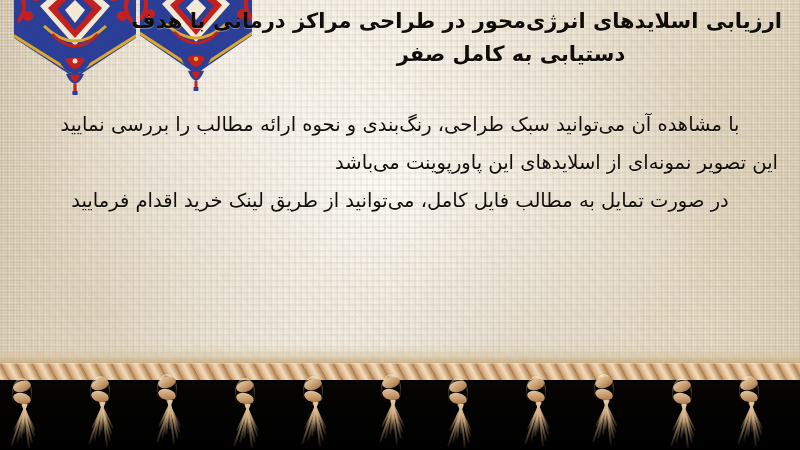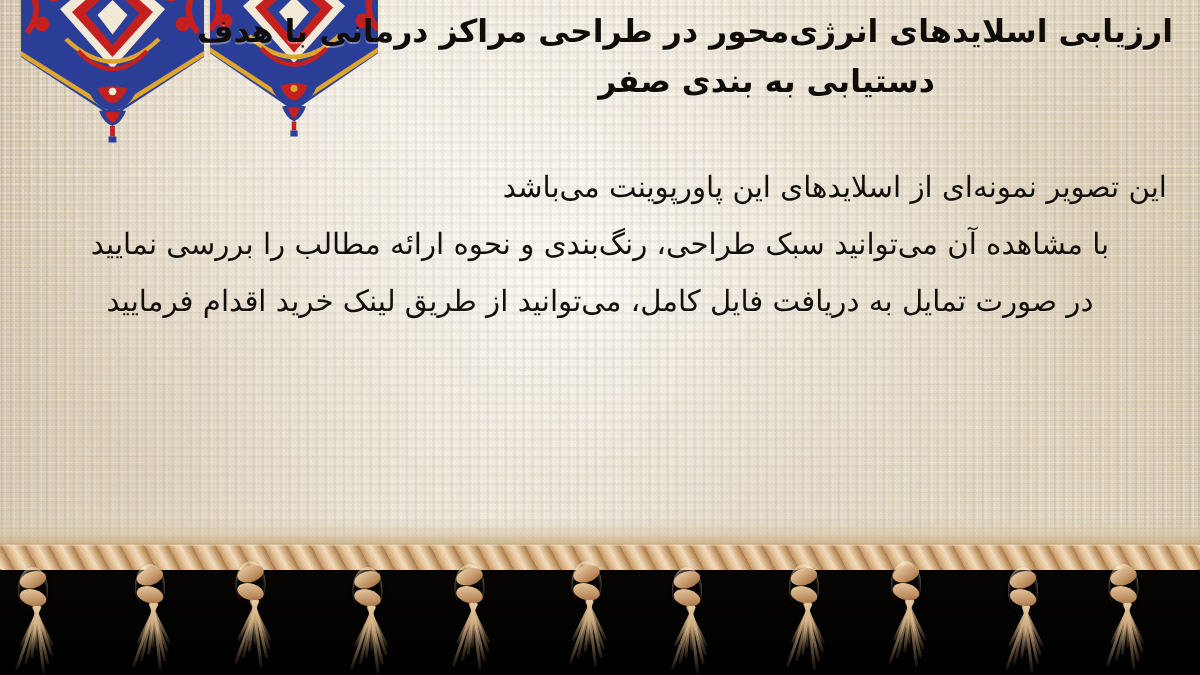--- a/index.html
+++ b/index.html
@@ -293,27 +293,27 @@
       <path d="M -8 13 Q 0 11 8 13 Q 5 21 0 23 Q -5 21 -8 13 Z" fill="#2b3f99"></path>
       <path d="M -4 14 Q 0 13 4 14 Q 2 20 0 21 Q -2 20 -4 14 Z" fill="#c6201f"></path>
       <rect x="-1.5" y="23" width="3" height="6" fill="#c6201f"></rect>
       <rect x="-2.4" y="29" width="4.8" height="4" fill="#2b3f99"></rect>
     </g>
   </svg>
 
   <div class="text-layer">
     <div class="title">
       <span class="t-line l1">ارزیابی اسلایدهای انرژی‌محور در طراحی مراکز درمانی با هدف</span>
-      <span class="t-line l2">دستیابی به بندی صفر</span>
+      <span class="t-line l2">دستیابی به کامل صفر</span>
     </div>
 
     <div class="body">
+      <span class="b-line b2">با مشاهده آن می‌توانید سبک طراحی، رنگ‌بندی و نحوه ارائه مطالب را بررسی نمایید</span>
       <span class="b-line b1">این تصویر نمونه‌ای از اسلایدهای این پاورپوینت می‌باشد</span>
-      <span class="b-line b2">با مشاهده آن می‌توانید سبک طراحی، رنگ‌بندی و نحوه ارائه مطالب را بررسی نمایید</span>
-      <span class="b-line b3">در صورت تمایل به دریافت فایل کامل، می‌توانید از طریق لینک خرید اقدام فرمایید</span>
+      <span class="b-line b3">در صورت تمایل به مطالب فایل کامل، می‌توانید از طریق لینک خرید اقدام فرمایید</span>
     </div>
   </div>
 
   <div class="band-edge"></div>
   <div class="fringe-band"></div>
   <div class="selvedge"></div>
   <div class="tassels" id="tassels">
       <div class="tassel" style="left: 8px; bottom: 2px;">
         <div class="knot"></div>
         <div class="strands">

